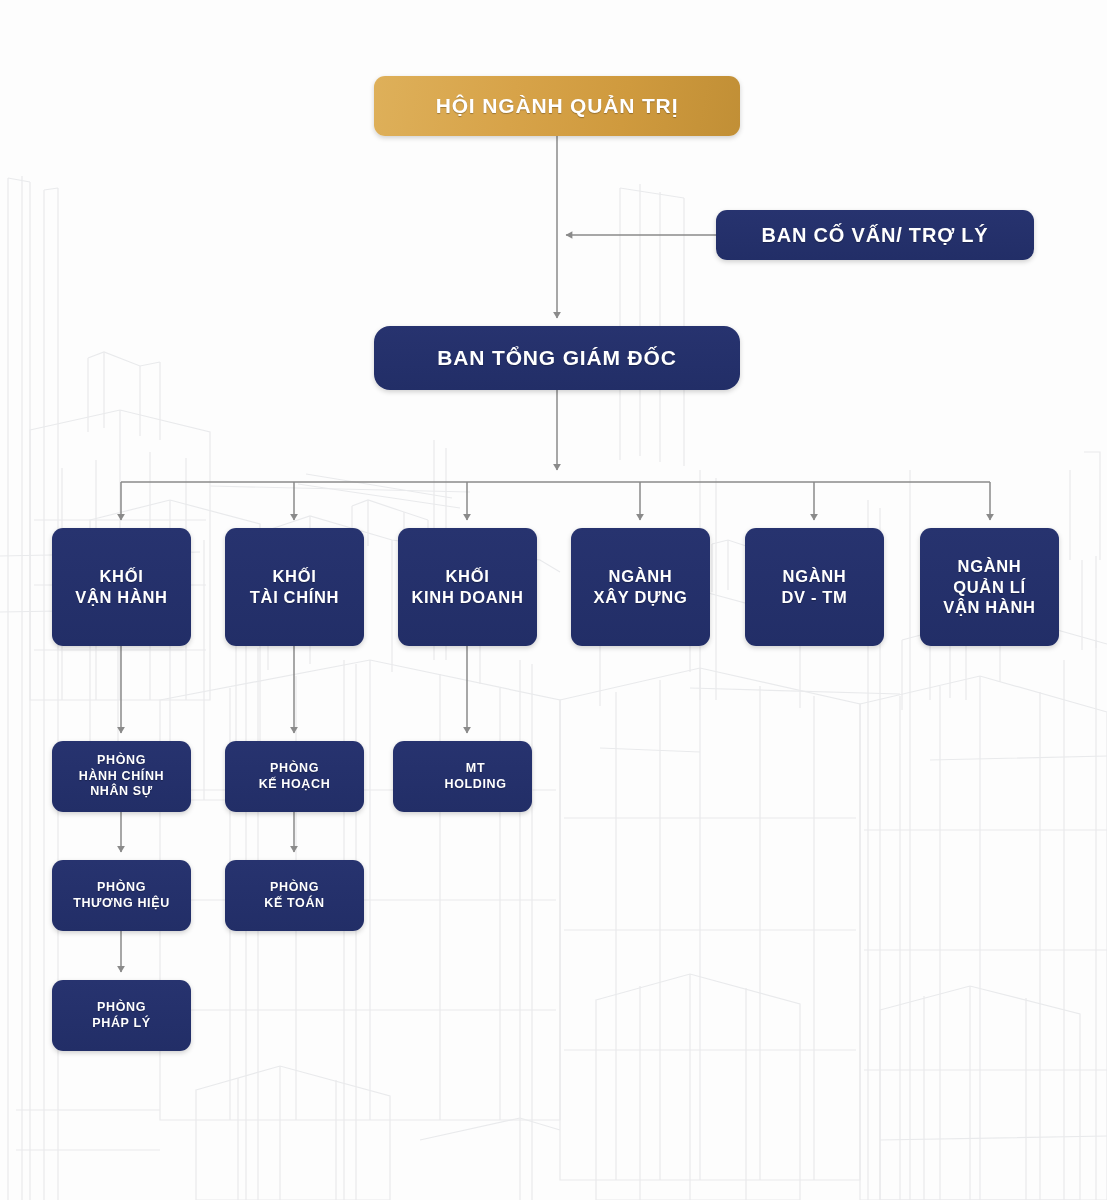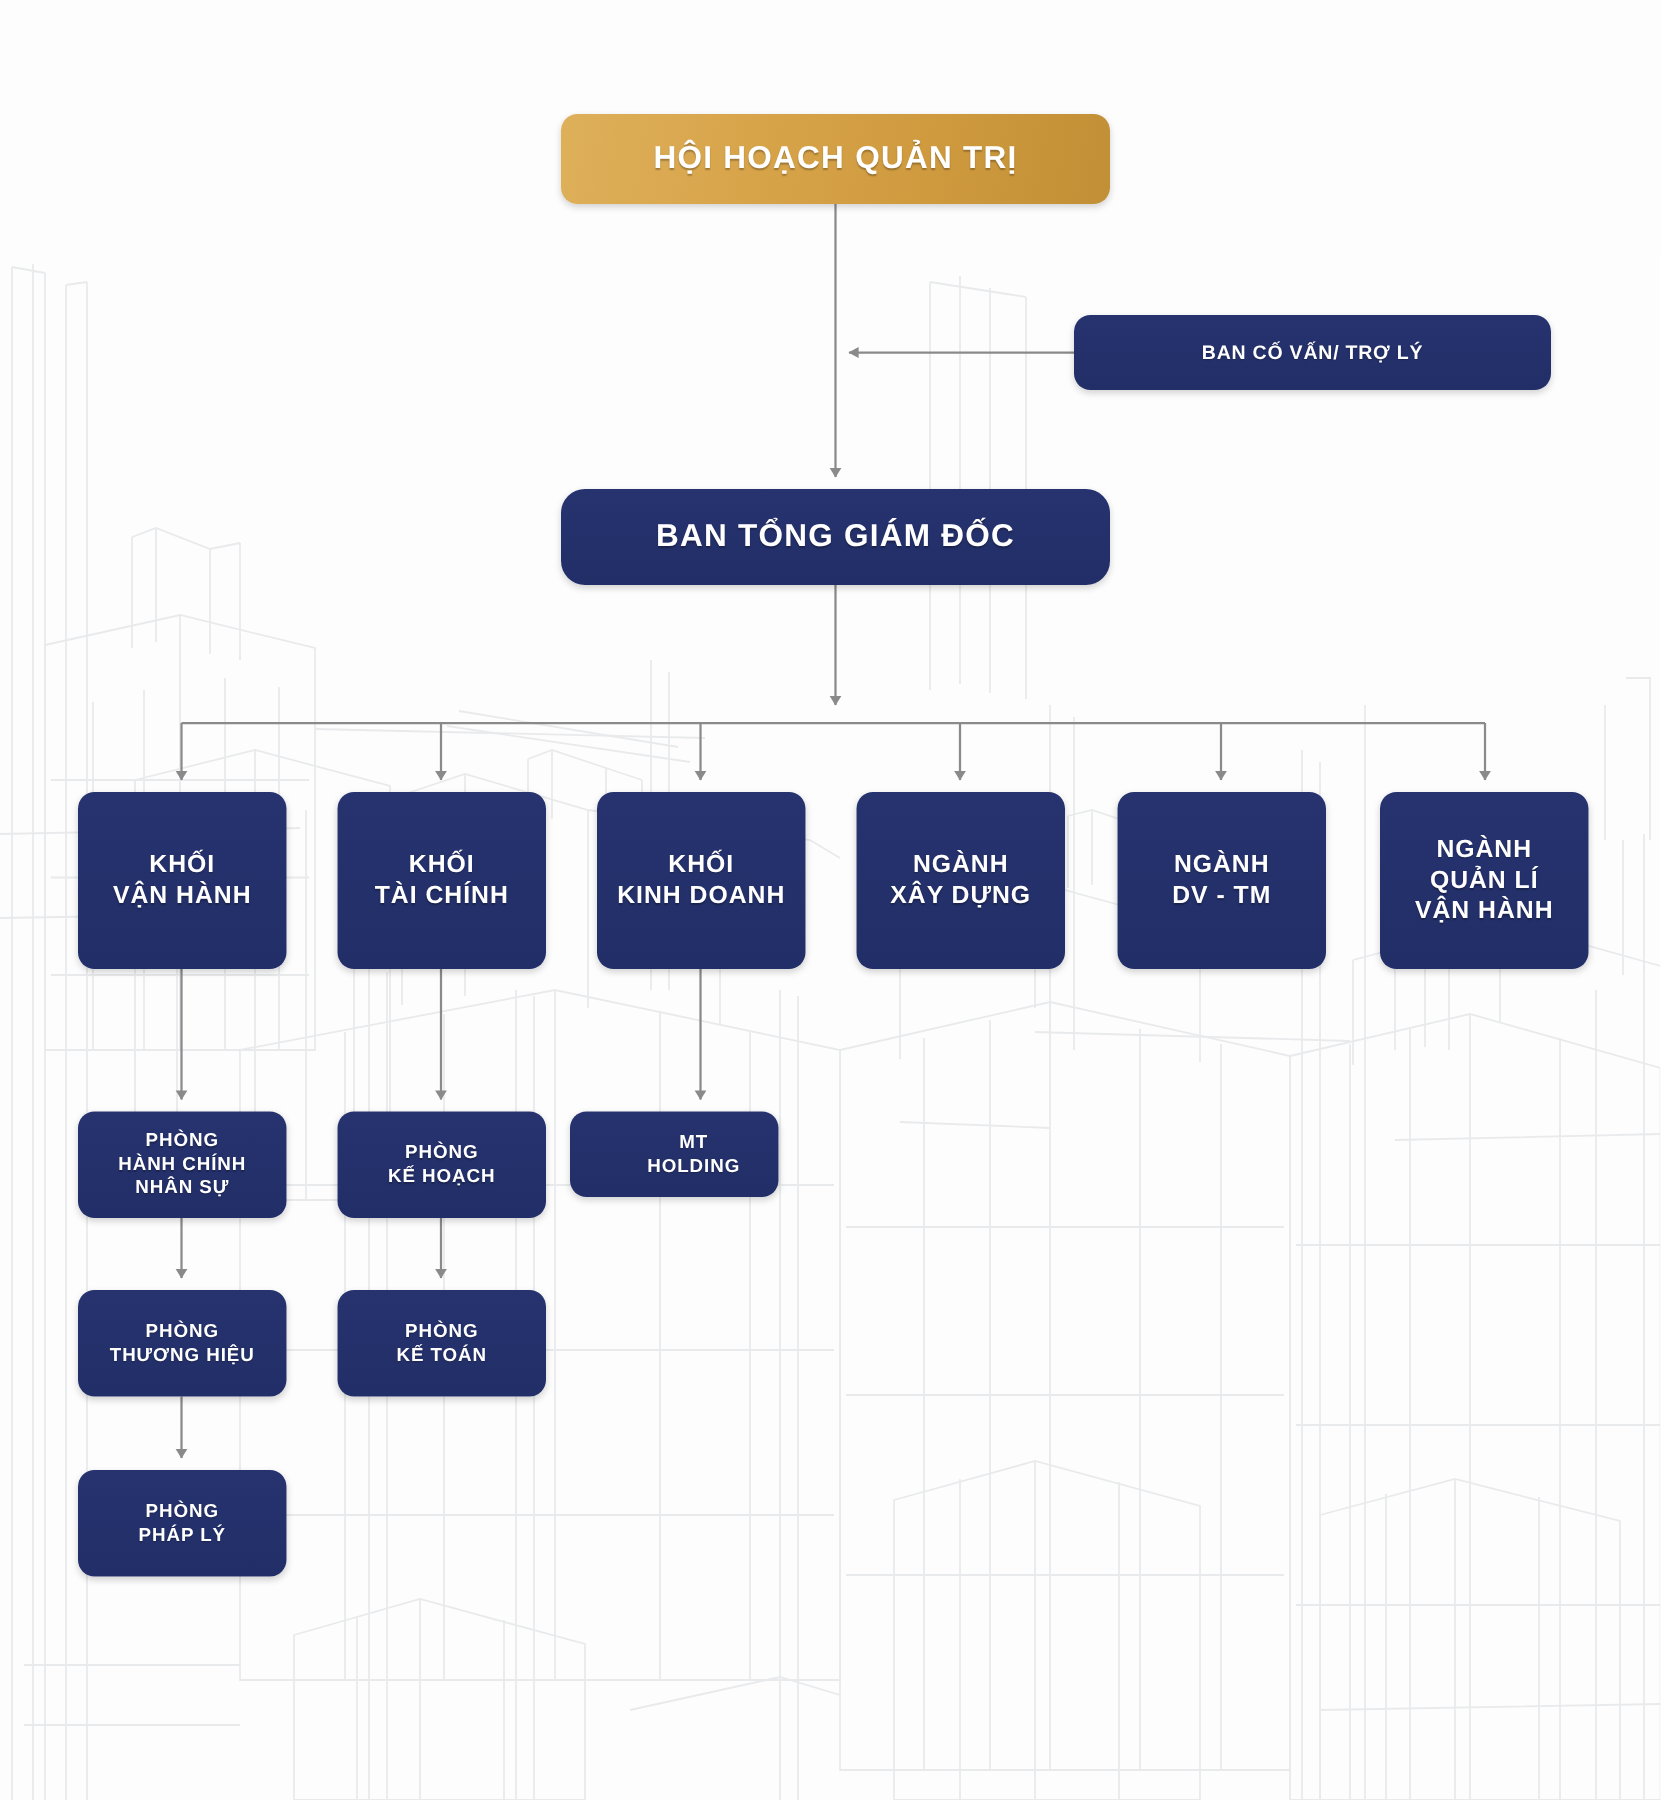--- a/index.html
+++ b/index.html
@@ -70,21 +70,21 @@
     background: linear-gradient(100deg, #deb05a 0%, #d7a349 38%, #cf9a3e 68%, #c18f36 100%);
     box-shadow: 0 2px 5px rgba(0,0,0,0.18);
   }
   .node.navy {
     background: linear-gradient(180deg, #27336f 0%, #222e67 100%);
     box-shadow: 0 2px 5px rgba(0,0,0,0.18);
   }
 
   
   .lvl-top      { font-size: 21px; font-weight: 700; }
-  .lvl-advisor  { font-size: 13px; font-weight: 700; }
+  .lvl-advisor  { font-size: 20px; font-weight: 700; }
   .lvl-ceo      { font-size: 21px; font-weight: 700; }
   .lvl-division { font-size: 16.5px; font-weight: 700; }
   .lvl-dept     { font-size: 12.5px; font-weight: 600; letter-spacing: 0.05em; }
 </style>
 </head>
 <body>
 
 <div id="chart-root">
 
   <div id="watermark">
@@ -198,21 +198,21 @@
         <path d="M294 646 L294 733" marker-end="url(#arrow-down)"></path>
         <path d="M294 812 L294 852" marker-end="url(#arrow-down)"></path>
 
         <path d="M467 646 L467 733" marker-end="url(#arrow-down)"></path>
       </g>
     </svg>
   </div>
 
   <div id="node-layer">
       <div class="node gold lvl-top" style="left: 374px; top: 76px; width: 366px; height: 60px;">
-        <span class="lbl">HỘI HOẠCH QUẢN TRỊ</span>
+        <span class="lbl">HỘI NGÀNH QUẢN TRỊ</span>
       </div>
       <div class="node navy lvl-advisor" style="left: 716px; top: 210px; width: 318px; height: 50px;">
         <span class="lbl">BAN CỐ VẤN/ TRỢ LÝ</span>
       </div>
       <div class="node navy lvl-ceo" style="left: 374px; top: 326px; width: 366px; height: 64px; border-radius: 16px;">
         <span class="lbl">BAN TỔNG GIÁM ĐỐC</span>
       </div>
       <div class="node navy lvl-division" style="left: 52px; top: 528px; width: 139px; height: 118px;">
         <span class="lbl">KHỐI
 VẬN HÀNH</span>
@@ -239,21 +239,21 @@
 KẾ HOẠCH</span>
       </div>
       <div class="node navy lvl-dept" style="left: 225px; top: 860px; width: 139px; height: 71px;">
         <span class="lbl">PHÒNG
 KẾ TOÁN</span>
       </div>
       <div class="node navy lvl-division" style="left: 398px; top: 528px; width: 139px; height: 118px;">
         <span class="lbl">KHỐI
 KINH DOANH</span>
       </div>
-      <div class="node navy lvl-dept" style="left: 380px; top: 741px; width: 139px; height: 57px; padding-left: 32px;">
+      <div class="node navy lvl-dept" style="left: 393px; top: 741px; width: 139px; height: 71px; padding-left: 32px;">
         <span class="lbl">MT
 HOLDING</span>
       </div>
       <div class="node navy lvl-division" style="left: 571px; top: 528px; width: 139px; height: 118px;">
         <span class="lbl">NGÀNH
 XÂY DỰNG</span>
       </div>
       <div class="node navy lvl-division" style="left: 745px; top: 528px; width: 139px; height: 118px;">
         <span class="lbl">NGÀNH
 DV - TM</span>

